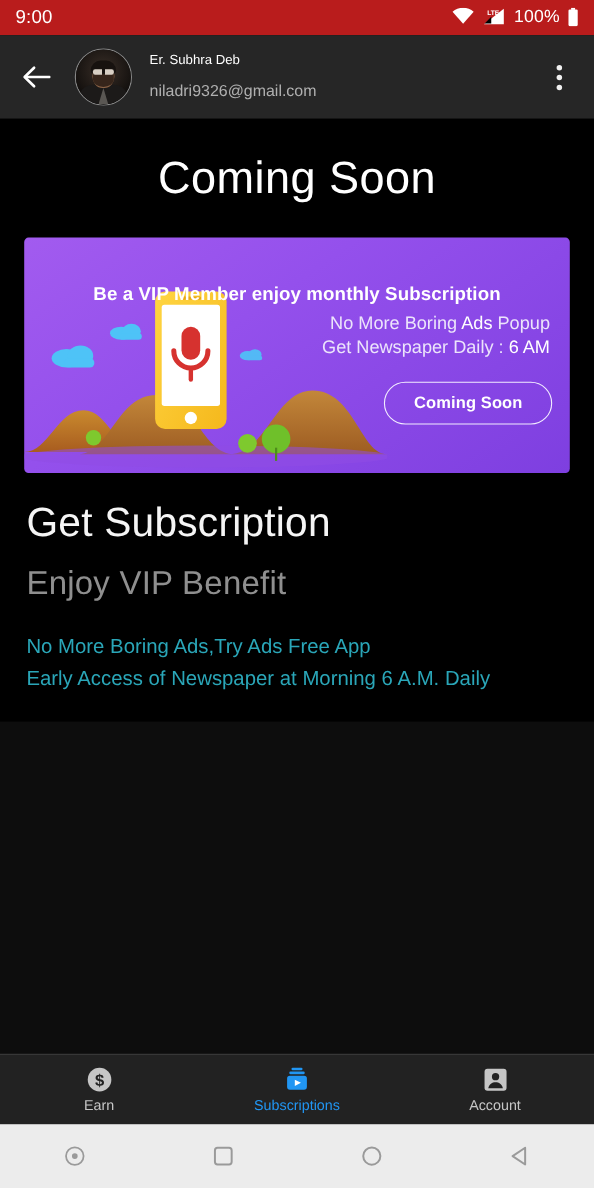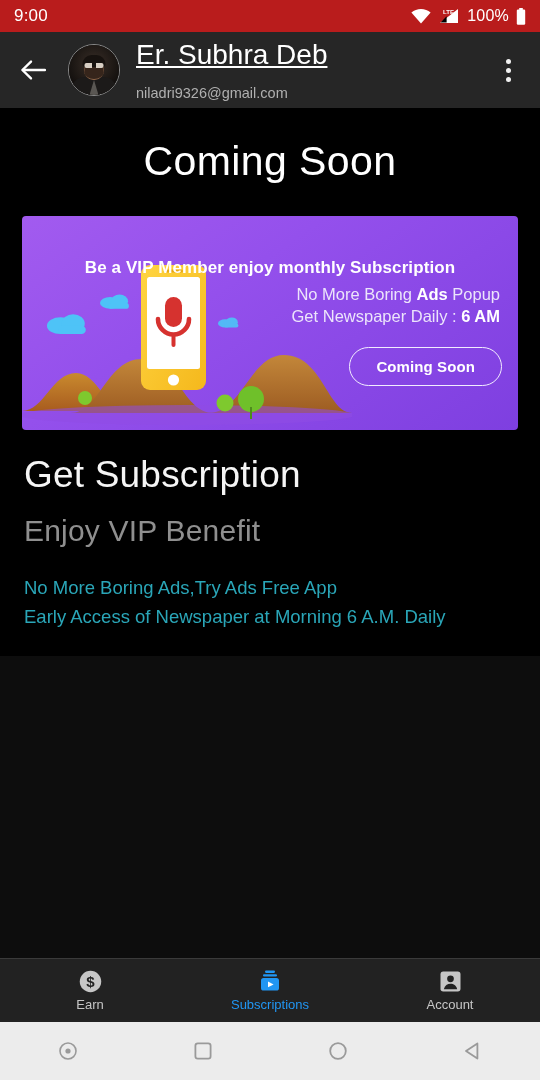--- a/index.html
+++ b/index.html
@@ -10,21 +10,21 @@
     overflow:hidden;
   }
   .phone { position:relative; width:540px; height:1080px; background:#0d0d0d; }
 
   
   .statusbar {
     height:32px; background:#b91c1c; display:flex; align-items:center;
     padding:0 14px; color:#fff;
   }
   .status-time { font-size:17px; letter-spacing:.2px; }
-  .status-right { margin-left:auto; display:flex; align-items:center; gap:7px; }
+  .status-right { margin-left:auto; display:flex; align-items:flex-start; gap:7px; }
   .ic-wifi { width:20px; height:15px; position:relative; }
   .ic-wifi svg, .ic-lte svg, .ic-batt svg { display:block; }
   .status-batt-text { font-size:16px; letter-spacing:.2px; }
 
   
   .appbar {
     height:76px; background:#262626; display:flex; align-items:center;
     padding:0 16px;
   }
   .back-btn { width:34px; height:34px; display:flex; align-items:center; justify-content:center; cursor:pointer; }
@@ -41,21 +41,21 @@
   .av-glass { position:absolute; left:50%; top:36%; transform:translateX(-50%);
     width:19px; height:5px; border-radius:2px;
     background:linear-gradient(90deg,#d8cfc4 0 42%,transparent 42% 58%,#d8cfc4 58% 100%); }
   .av-beard { position:absolute; left:50%; top:42%; transform:translateX(-50%);
     width:19px; height:13px; border-radius:0 0 50% 50%; background:rgba(25,18,14,.75); }
   .av-body { position:absolute; left:50%; bottom:-2px; transform:translateX(-50%);
     width:46px; height:20px; border-radius:14px 14px 0 0; background:#1c1a19; }
   .av-shirt { position:absolute; left:50%; bottom:0; transform:translateX(-50%);
     width:9px; height:15px; background:#5a5753; clip-path:polygon(50% 0,100% 100%,0 100%); }
   .usr { margin-left:16px; display:flex; flex-direction:column; justify-content:center; }
-  .usr-name { font-size:28px; color:#fff; line-height:1.25;text-decoration:underline; }
+  .usr-name { font-size:12px; color:#fff; line-height:1.25; }
   .usr-mail { font-size:14.5px; color:#b0b0b0; line-height:1.3; margin-top:12px; }
   .overflow { margin-left:auto; width:32px; height:40px; display:flex; flex-direction:column;
     align-items:center; justify-content:center; gap:4px; cursor:pointer; }
   .overflow i { width:5px; height:5px; border-radius:50%; background:#f0f0f0; display:block; }
 
   
   .content { position:relative; height:calc(1080px - 32px - 76px - 64px - 58px); background:#0d0d0d; }
   .content .blackpart { position:absolute; left:0; right:0; top:0; height:548px; background:#000; }
   .inner { position:relative; }
 
@@ -73,21 +73,21 @@
   .illus { position:absolute; left:0; bottom:0; width:330px; height:175px; }
   .promo-text { position:absolute; right:0; top:0; width:100%; padding:0 14px; }
   .promo-h {
     text-align:center; color:#fff; font-size:17px; font-weight:bold;
     margin-top:42px; letter-spacing:.1px;
   }
   .promo-l1, .promo-l2 {
     text-align:right; color:#ece4fb; font-size:16.5px; margin-top:7px; padding-right:4px;
   }
   .promo-l2 { margin-top:3px; }
-  .promo-l1 b, .promo-l2 b { color:#fff; font-weight:bold;margin-top:28px; }
+  .promo-l1 b, .promo-l2 b { color:#fff; font-weight:normal;margin-top:28px; }
   .cta {
     position:absolute; right:16px; bottom:44px;
     border:1.6px solid #f2ecff; border-radius:22px; color:#fff;
     font-size:15px; font-weight:bold; padding:10px 26px; background:transparent;
     cursor:pointer; letter-spacing:.1px;
   }
 
   
   .h-get { color:#f5f5f5; font-size:37px; font-weight:300; margin:24px 0 0 24px; letter-spacing:.2px; }
   .h-enjoy { color:#8f8f8f; font-size:30px; font-weight:300; margin:18px 0 0 24px; letter-spacing:.2px; }

